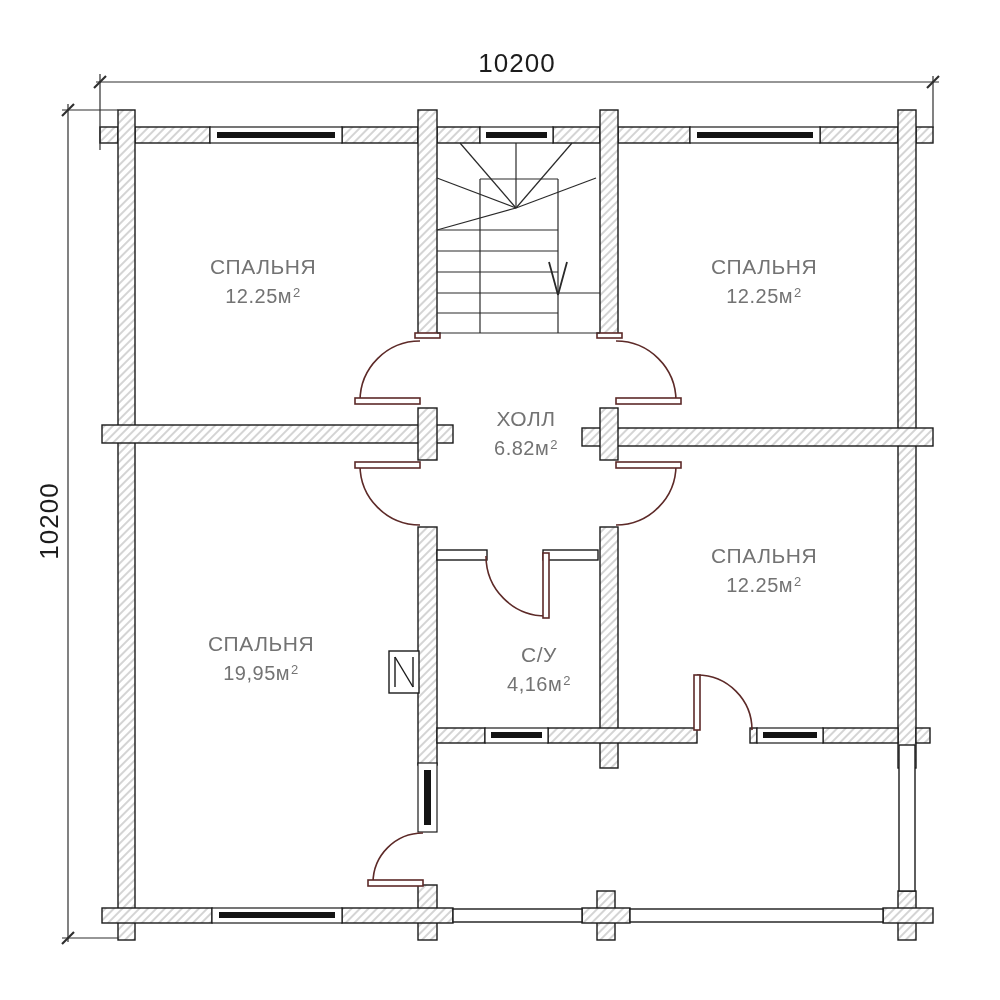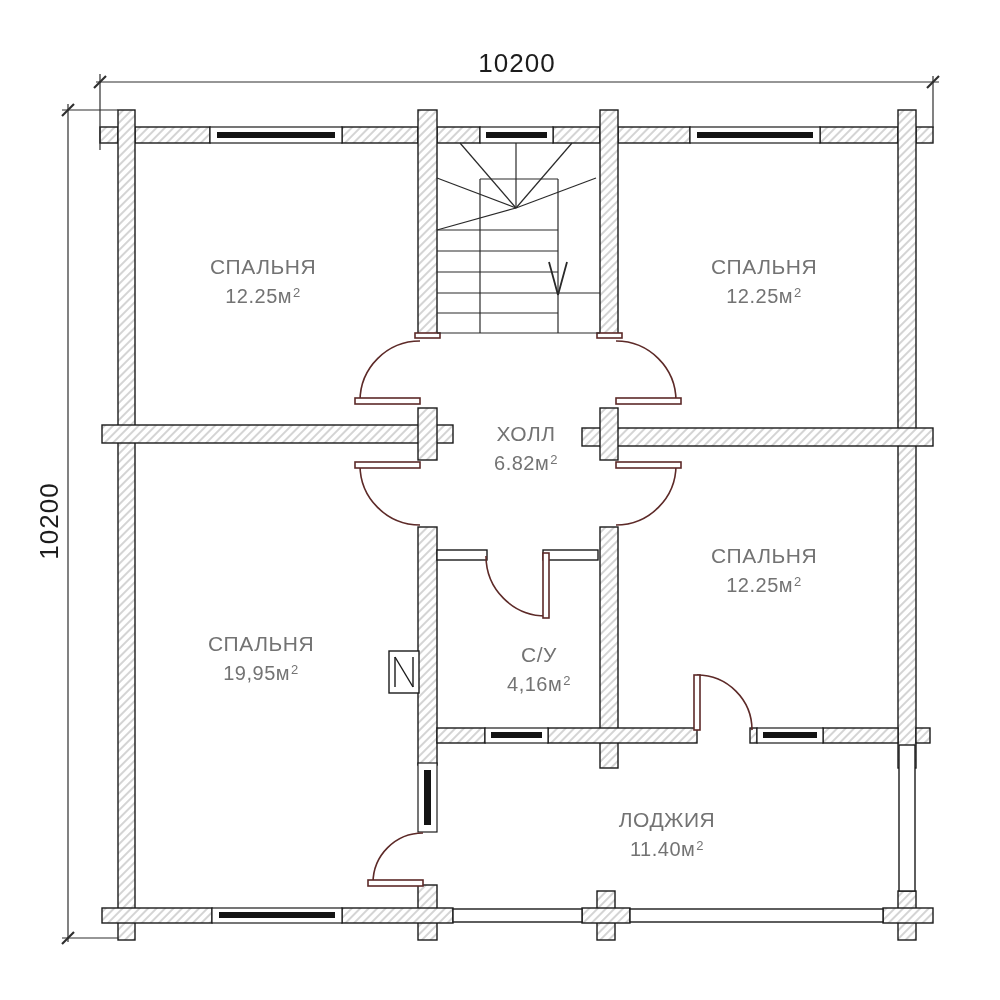--- a/index.html
+++ b/index.html
@@ -204,38 +204,34 @@
   <div class="lbl" style="left:263px;top:281px">
     <div class="nm">СПАЛЬНЯ</div>
     <div class="ar"><span>12.25м</span><span class="sup">2</span></div>
   </div>
 
   <div class="lbl" style="left:764px;top:281px">
     <div class="nm">СПАЛЬНЯ</div>
     <div class="ar"><span>12.25м</span><span class="sup">2</span></div>
   </div>
 
-  <div class="lbl" style="left:526px;top:448px">
+  <div class="lbl" style="left:526px;top:433px">
     <div class="nm">ХОЛЛ</div>
     <div class="ar"><span>6.82м</span><span class="sup">2</span></div>
   </div>
 
   <div class="lbl" style="left:764px;top:570px">
     <div class="nm">СПАЛЬНЯ</div>
     <div class="ar"><span>12.25м</span><span class="sup">2</span></div>
   </div>
 
   <div class="lbl" style="left:261px;top:658px">
     <div class="nm">СПАЛЬНЯ</div>
     <div class="ar"><span>19,95м</span><span class="sup">2</span></div>
   </div>
 
   <div class="lbl" style="left:539px;top:669px">
     <div class="nm">С/У</div>
     <div class="ar"><span>4,16м</span><span class="sup">2</span></div>
   </div>
 
-  <div class="lbl" style="left:667px;top:834px">
-    <div class="nm">ЛОДЖИЯ</div>
-    <div class="ar"><span>11.40м</span><span class="sup">2</span></div>
-  </div>
 
 </div>
 
 </body></html>

